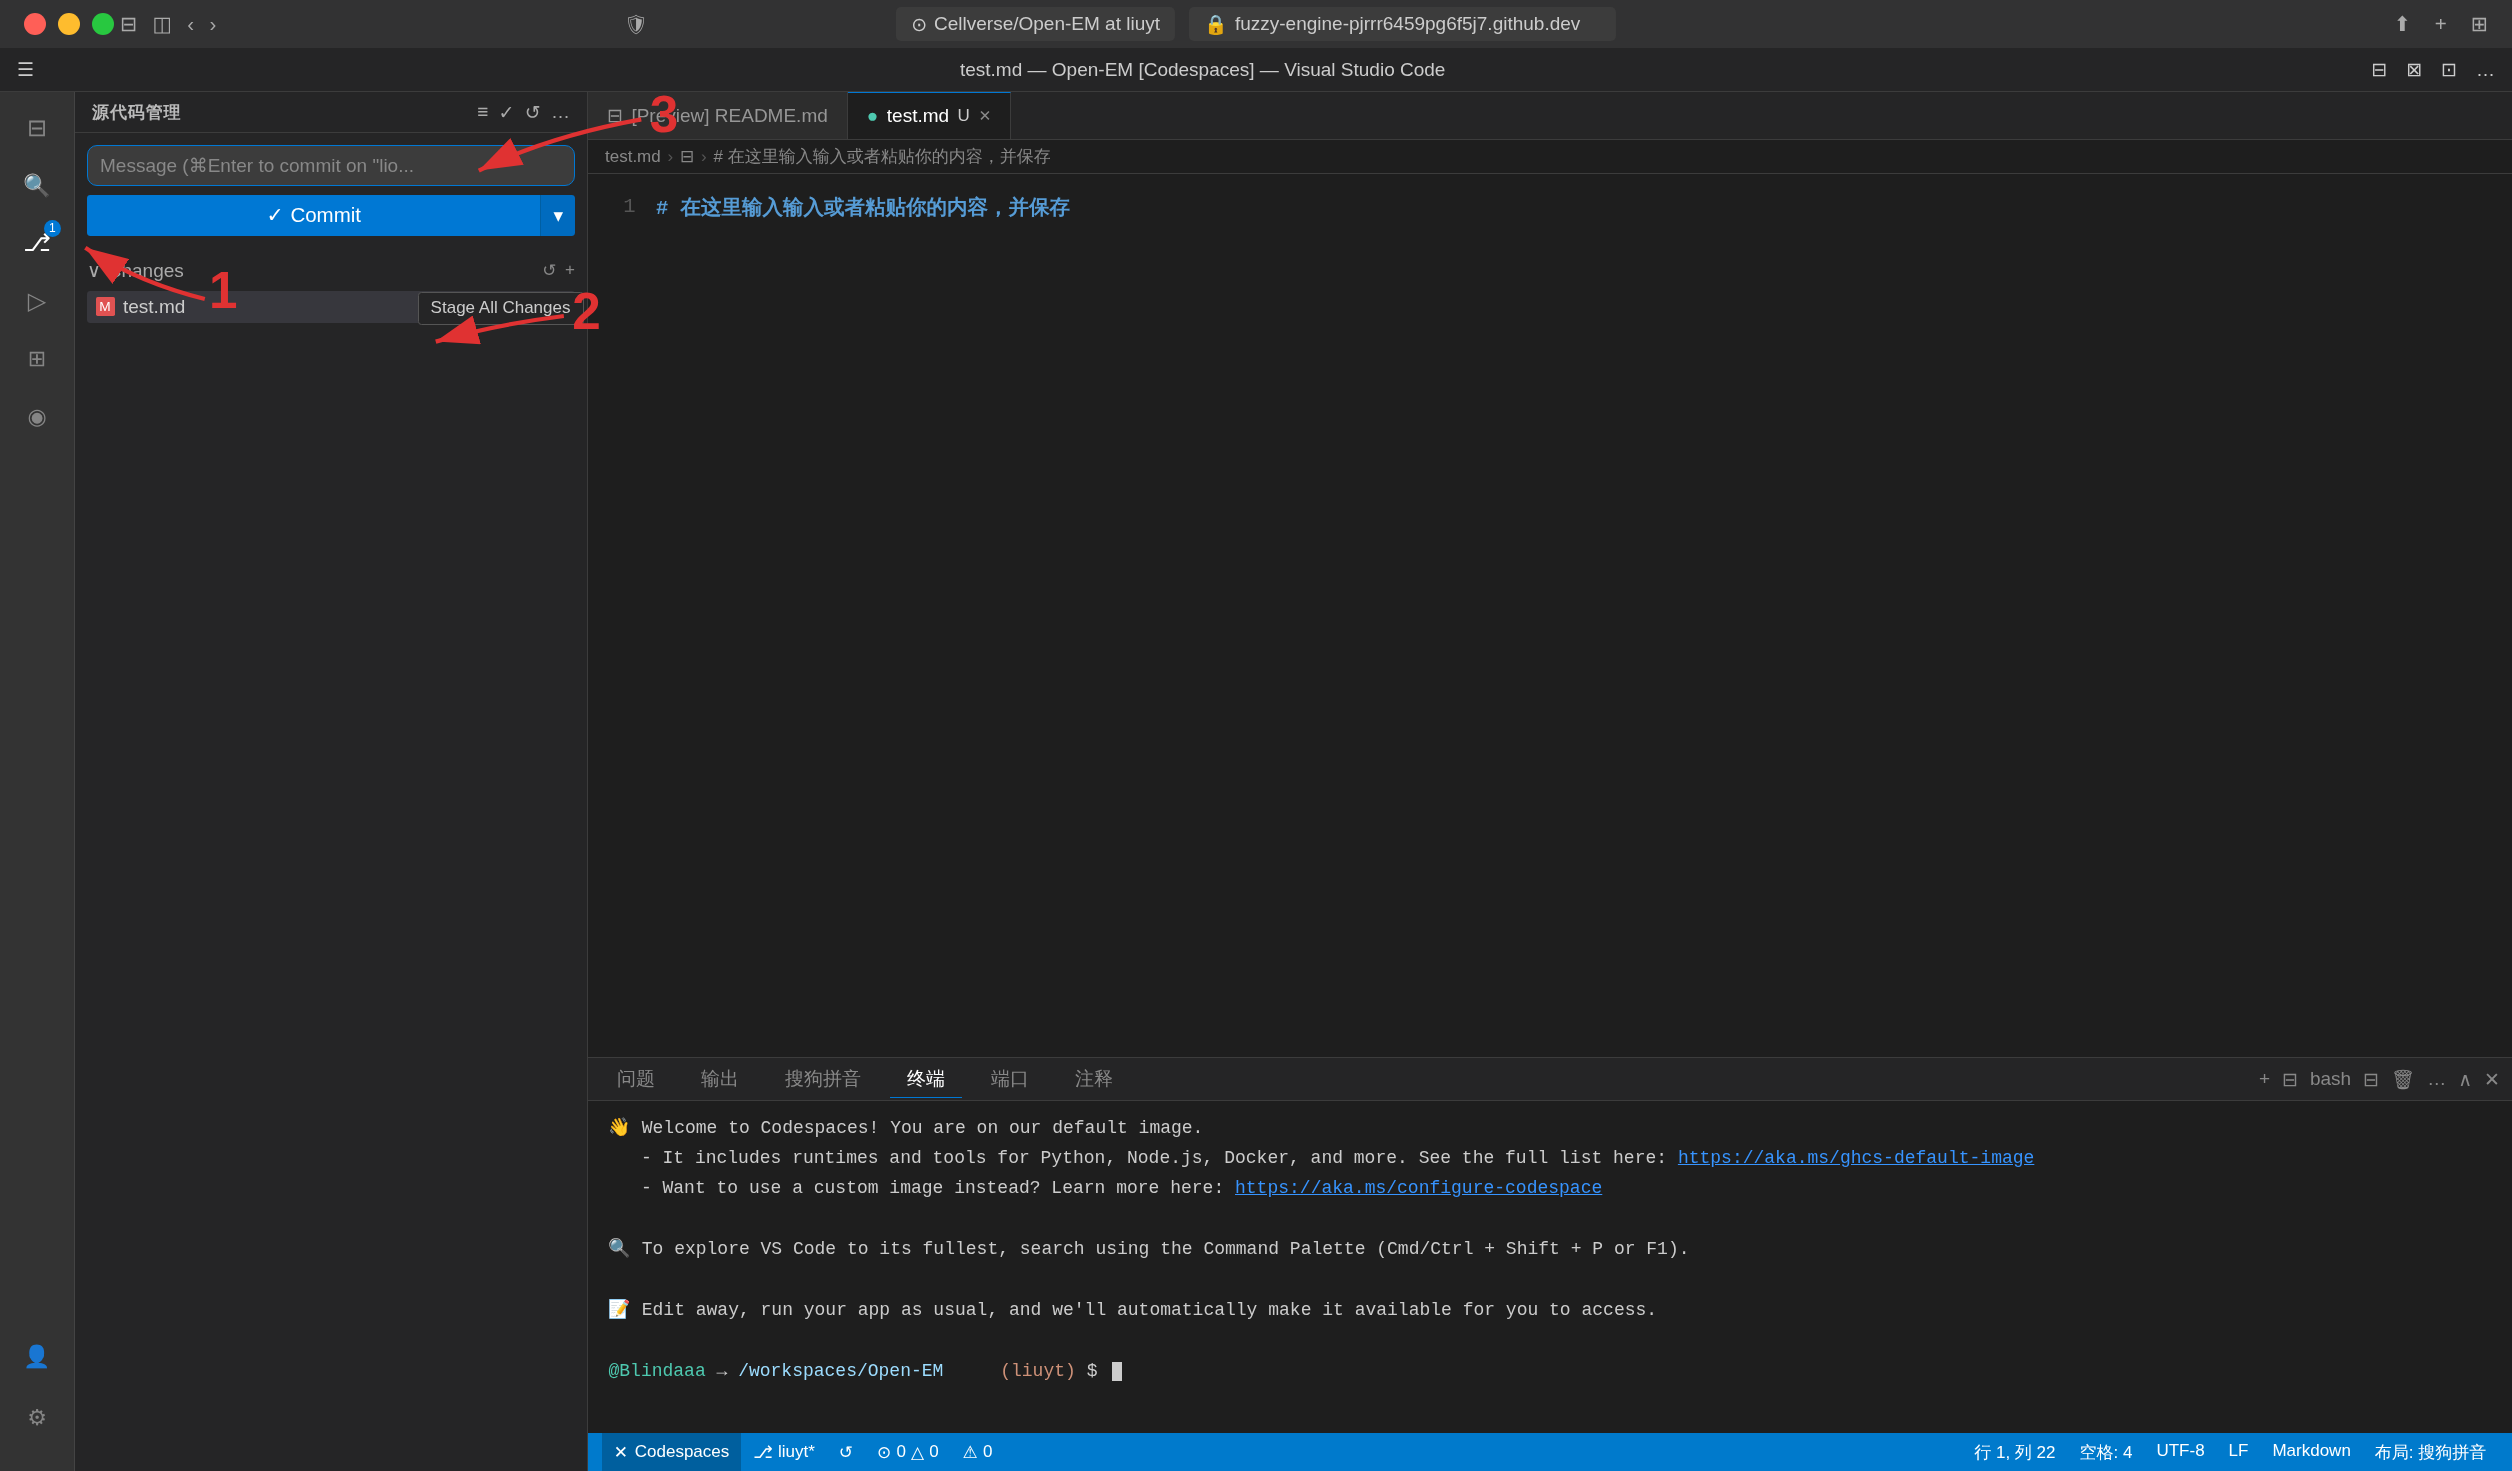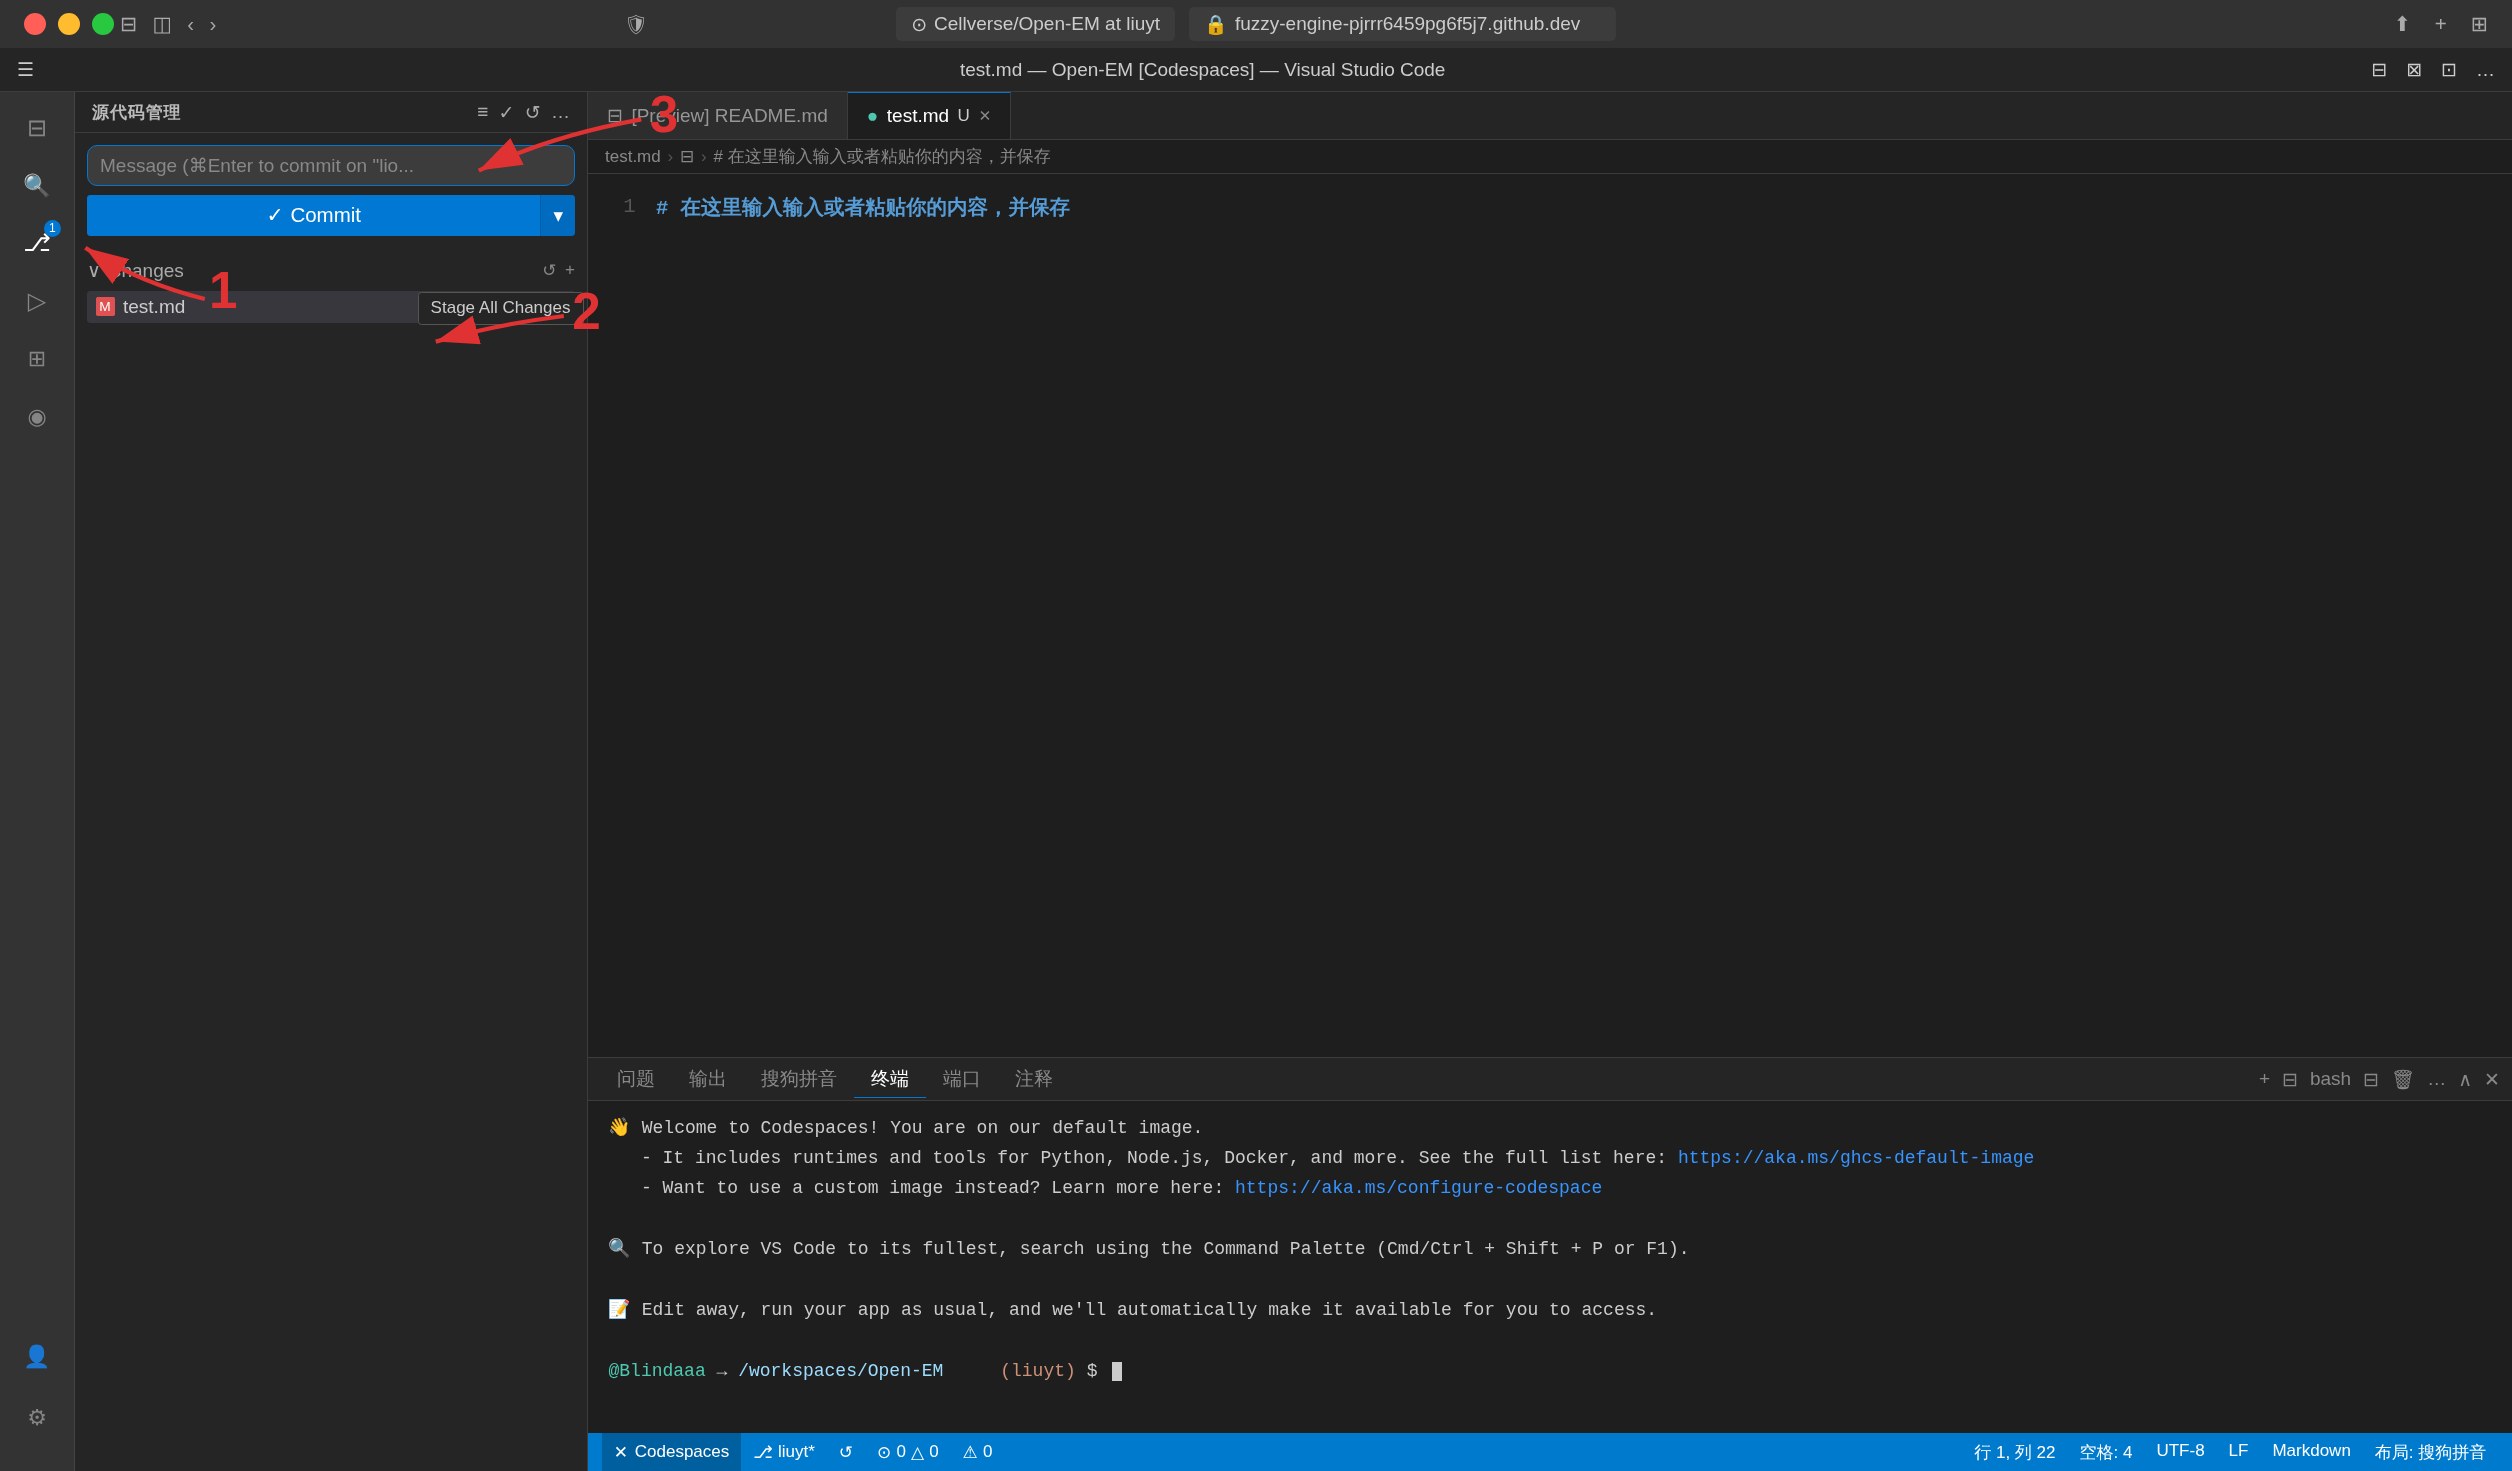--- a/index.html
+++ b/index.html
@@ -387,21 +387,21 @@
       display: flex;
       flex-direction: column;
     }
     .terminal-tabs {
       height: 43px;
       background: #252526;
       display: flex;
       align-items: center;
       border-bottom: 0.9px solid #3c3c3c;
       padding: 0 12px;
-      gap: 0;
+      gap: 12px;
     }
     .terminal-tab {
       padding: 5.1px 17px;
       font-size: 19px;
       color: #888;
       cursor: pointer;
     }
     .terminal-tab.active {
       color: #ffffff;
       border-bottom: 1.7px solid #0078d4;
@@ -418,21 +418,21 @@
       padding: 13.7px 20.5px;
       font-family: 'Menlo', 'Courier New', monospace;
       font-size: 18px;
       color: #cccccc;
       overflow-y: auto;
     }
     .terminal-line { margin-bottom: 3.4px; line-height: 1.5; }
     .terminal-prompt { color: #4ec9b0; }
     .terminal-path { color: #9cdcfe; }
     .terminal-branch { color: #ce9178; margin-left: 46px; }
-    .term-link { color: #3794ff; }
+    .term-link { color: #3794ff; text-decoration: underline; }
 
     
     .status-bar {
       height: 38px;
       background: #007acc;
       display: flex;
       align-items: center;
       padding: 0 13.7px;
       font-size: 17px;
       color: white;

